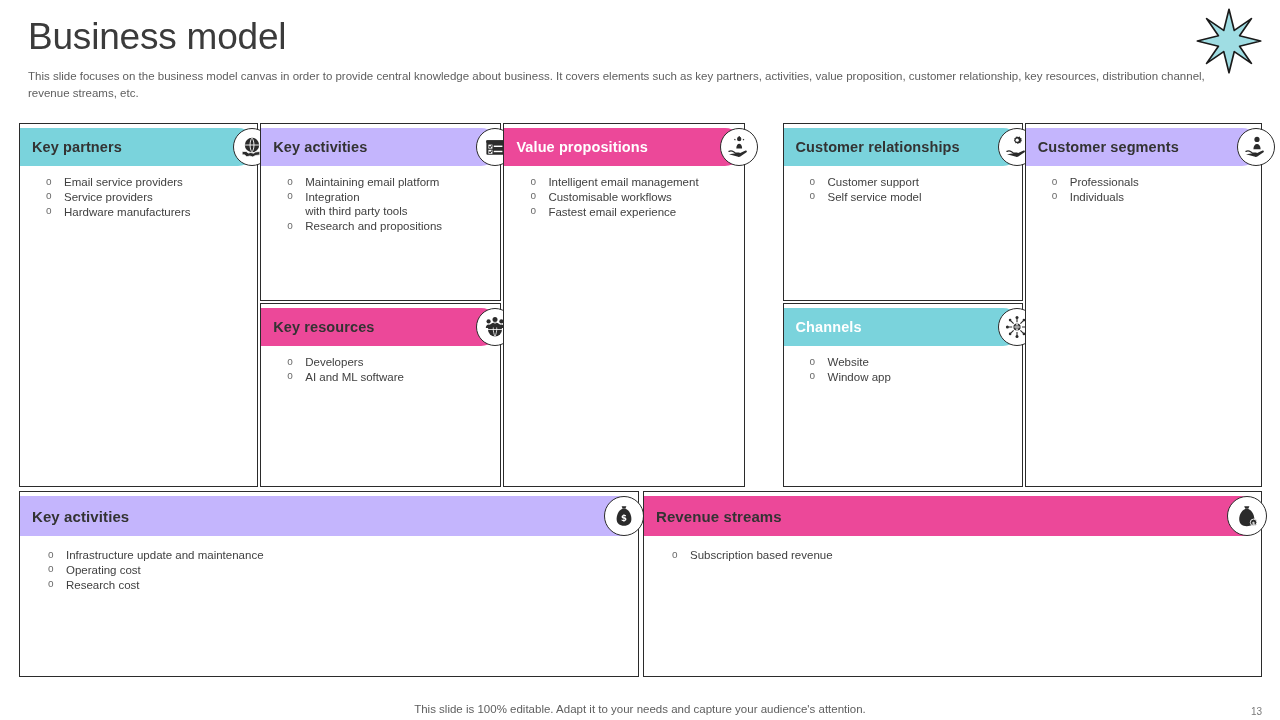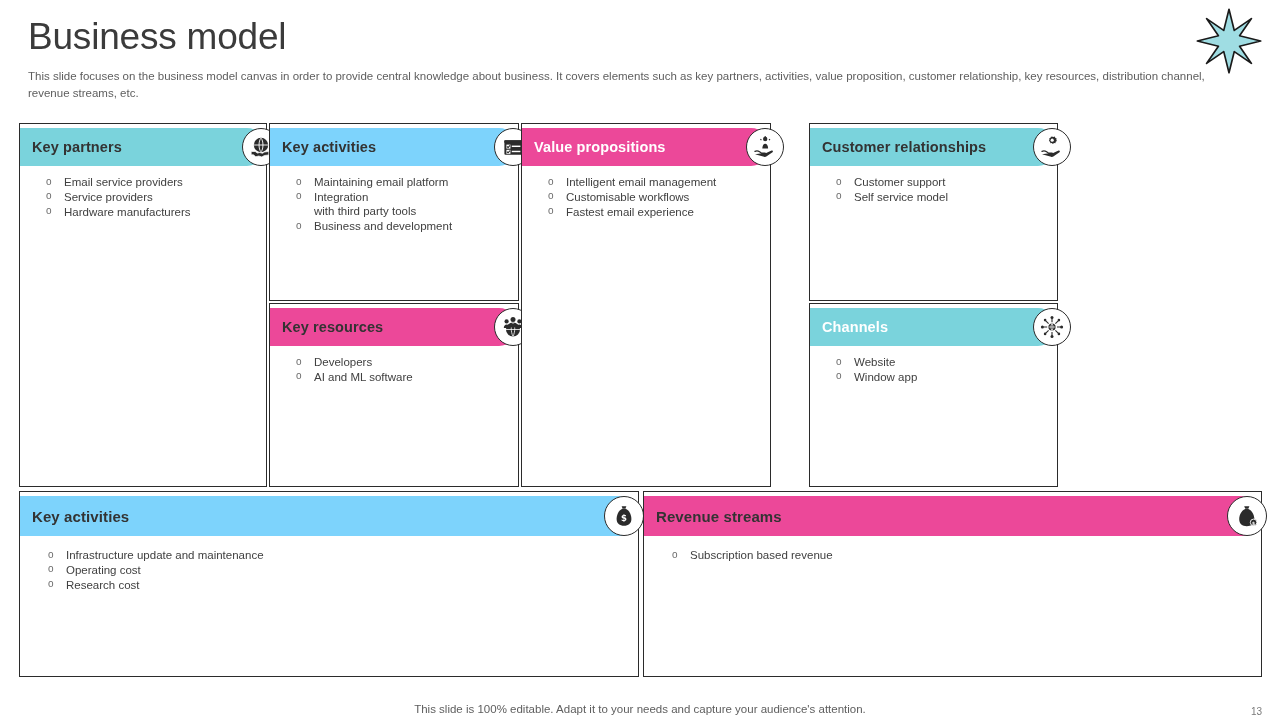--- a/index.html
+++ b/index.html
@@ -82,21 +82,21 @@
   .card-title {
     font-size: 14.5px;
     font-weight: bold;
     padding-left: 12px;
     white-space: nowrap;
     letter-spacing: 0.1px;
   }
 
   
   .teal   { background: #7ad3dc; }
-  .yellow { background: #7dd3fc; }
+  .yellow { background: #c4b5fd; }
   .orange { background: #ec4899; }
 
   .t-dark  { color: #333333; }
   .t-white { color: #ffffff; }
 
   
   .icon-badge {
     position: absolute;
     top: 50%;
     transform: translateY(-50%);
@@ -227,21 +227,21 @@
             <path d="M5.2 10.9l1.1 1.2 2-2.3" stroke="#2b2b2b" stroke-width="1.1" fill="none"></path>
             <path d="M5.2 16.3l1.1 1.2 2-2.3" stroke="#2b2b2b" stroke-width="1.1" fill="none"></path>
             <rect x="10.2" y="10" width="9" height="1.5" fill="#fff"></rect>
             <rect x="10.2" y="15.4" width="9" height="1.5" fill="#fff"></rect>
           </svg>
         </span>
       </div>
       <ul class="bullets">
         <li>Maintaining email platform</li>
         <li><span>Integration</span><span class="cont">with third party tools</span></li>
-        <li>Business and development</li>
+        <li>Research and propositions</li>
       </ul>
     </div>
 
     <div class="card half-b">
       <div class="card-head orange">
         <span class="card-title t-dark">Key resources</span>
         <span class="icon-badge">
           <svg width="24" height="24" viewBox="0 0 24 24">
             <circle cx="12" cy="14.5" r="7" fill="#2b2b2b"></circle>
             <path d="M5 14.5h14M12 7.8c2.3 2 2.3 9.4 0 13.4M12 7.8c-2.3 2-2.3 9.4 0 13.4" stroke="#fff" stroke-width="0.8" fill="none"></path>
@@ -325,20 +325,39 @@
           </svg>
         </span>
       </div>
       <ul class="bullets">
         <li>Website</li>
         <li>Window app</li>
       </ul>
     </div>
   </div>
 
+  <div class="col col-5">
+    <div class="card">
+      <div class="card-head yellow">
+        <span class="card-title t-dark">Customer segments</span>
+        <span class="icon-badge">
+          <svg width="24" height="24" viewBox="0 0 24 24">
+            <circle cx="13" cy="4.4" r="2.6" fill="#2b2b2b"></circle>
+            <path d="M9.4 14.2c0-3.2 1.6-5.2 3.6-5.2s3.6 2 3.6 5.2z" fill="#2b2b2b"></path>
+            <path d="M2 16.4c1.6-1 3.2-0.6 4.6 0.4l2 1.4h3.2c0.9 0 0.9 1.3 0 1.3H8.6" stroke="#2b2b2b" stroke-width="1.3" fill="none" stroke-linecap="round"></path>
+            <path d="M9 18.2h3.6l6-2.6c1-0.4 1.8 0.9 0.9 1.6l-6.2 4.3c-0.7 0.5-1.4 0.6-2.2 0.3L2 19.3" fill="#2b2b2b"></path>
+          </svg>
+        </span>
+      </div>
+      <ul class="bullets">
+        <li>Professionals</li>
+        <li>Individuals</li>
+      </ul>
+    </div>
+  </div>
 </div>
 
 <div class="bottom-row">
   <div class="bottom-card bc-left">
     <div class="card-head yellow">
       <span class="card-title t-dark">Key activities</span>
       <span class="icon-badge">
         <svg width="24" height="24" viewBox="0 0 24 24">
           <path d="M9.6 2.2h4.8l-1 2.4h-2.8z" fill="#2b2b2b"></path>
           <path d="M12 4.6c4.2 0 7.4 5.4 7.4 10.4 0 4.4-3 6.8-7.4 6.8s-7.4-2.4-7.4-6.8C4.6 10 7.8 4.6 12 4.6z" fill="#2b2b2b"></path>

